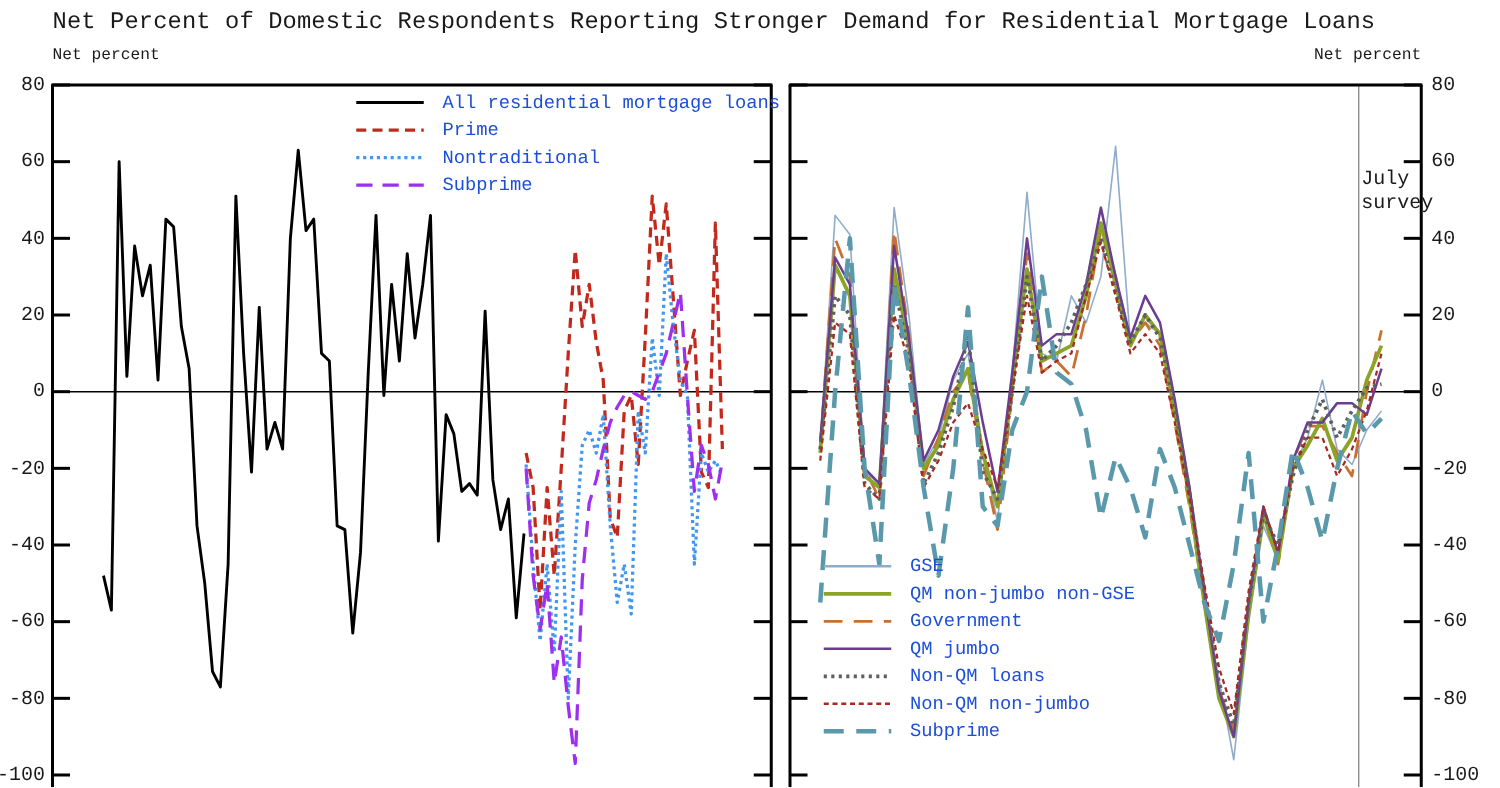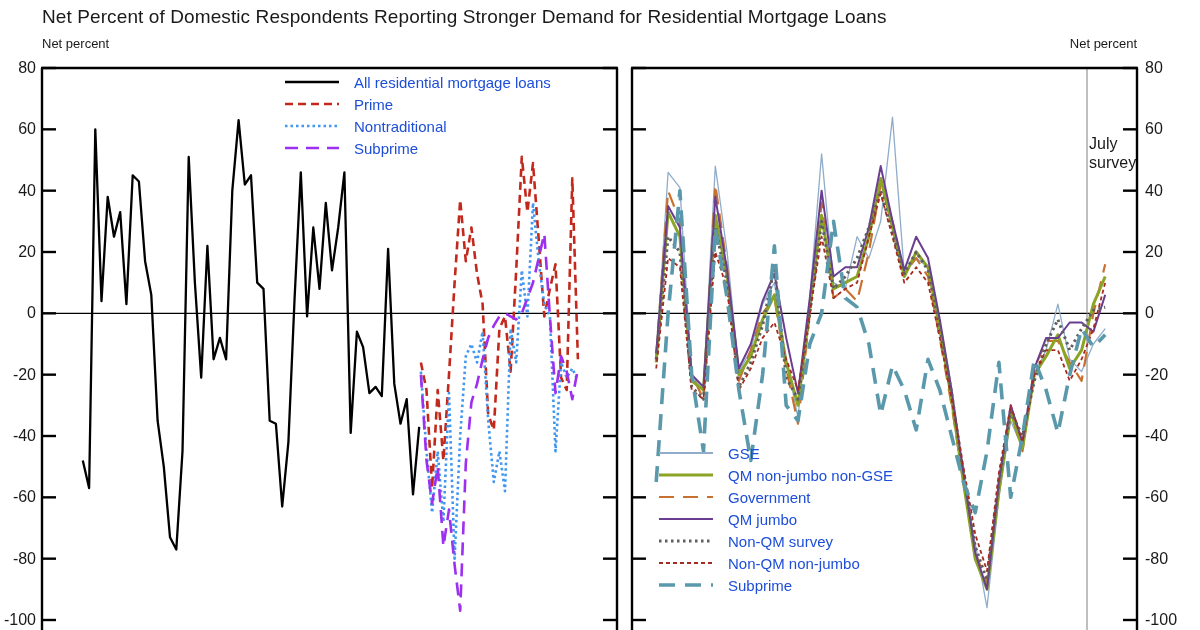--- a/index.html
+++ b/index.html
@@ -1,17 +1,17 @@
 <!DOCTYPE html>
 <html><head>
 <meta charset="utf-8">
 <style>
   html,body{margin:0;padding:0;background:#ffffff;}
   .stage{position:relative;width:1200px;height:630px;overflow:hidden;background:#fff;
-         font-family:Liberation Sans, sans-serif;color:#111;}
+         font-family:Liberation Mono, monospace;color:#111;}
   .title{position:absolute;left:42px;top:6px;font-size:19px;letter-spacing:.1px;color:#1a1a1a;white-space:nowrap;}
   .axis-unit{position:absolute;top:36px;font-size:13px;color:#1a1a1a;white-space:nowrap;}
   .axis-unit.left{left:42px;}
   .axis-unit.right{left:997px;width:140px;text-align:right;}
   svg.plot{position:absolute;left:0;top:0;}
   .ylab{position:absolute;font-size:16px;line-height:18px;color:#1a1a1a;}
   .ylab.l{left:-6px;width:42px;text-align:right;}
   .ylab.r{left:1145px;width:52px;text-align:left;}
   .legend{position:absolute;}
   .legend .item{display:flex;align-items:center;height:22px;}
@@ -166,21 +166,21 @@
     <div class="item">
       <svg class="key" width="56" height="8">
           <line x1="1" y1="4" x2="55" y2="4" stroke="#6a3d91" stroke-width="2"></line>
         </svg>
       <span class="lab">QM jumbo</span>
     </div>
     <div class="item">
       <svg class="key" width="56" height="8">
           <line x1="1" y1="4" x2="55" y2="4" stroke="#5f5f5f" stroke-width="3" stroke-dasharray="2.5 3.5"></line>
         </svg>
-      <span class="lab">Non-QM survey</span>
+      <span class="lab">Non-QM loans</span>
     </div>
     <div class="item">
       <svg class="key" width="56" height="8">
           <line x1="1" y1="4" x2="55" y2="4" stroke="#a52a22" stroke-width="2" stroke-dasharray="4 3"></line>
         </svg>
       <span class="lab">Non-QM non-jumbo</span>
     </div>
     <div class="item">
       <svg class="key" width="56" height="8">
           <line x1="1" y1="4" x2="55" y2="4" stroke="#5a99ab" stroke-width="3.6" stroke-dasharray="16 10"></line>

